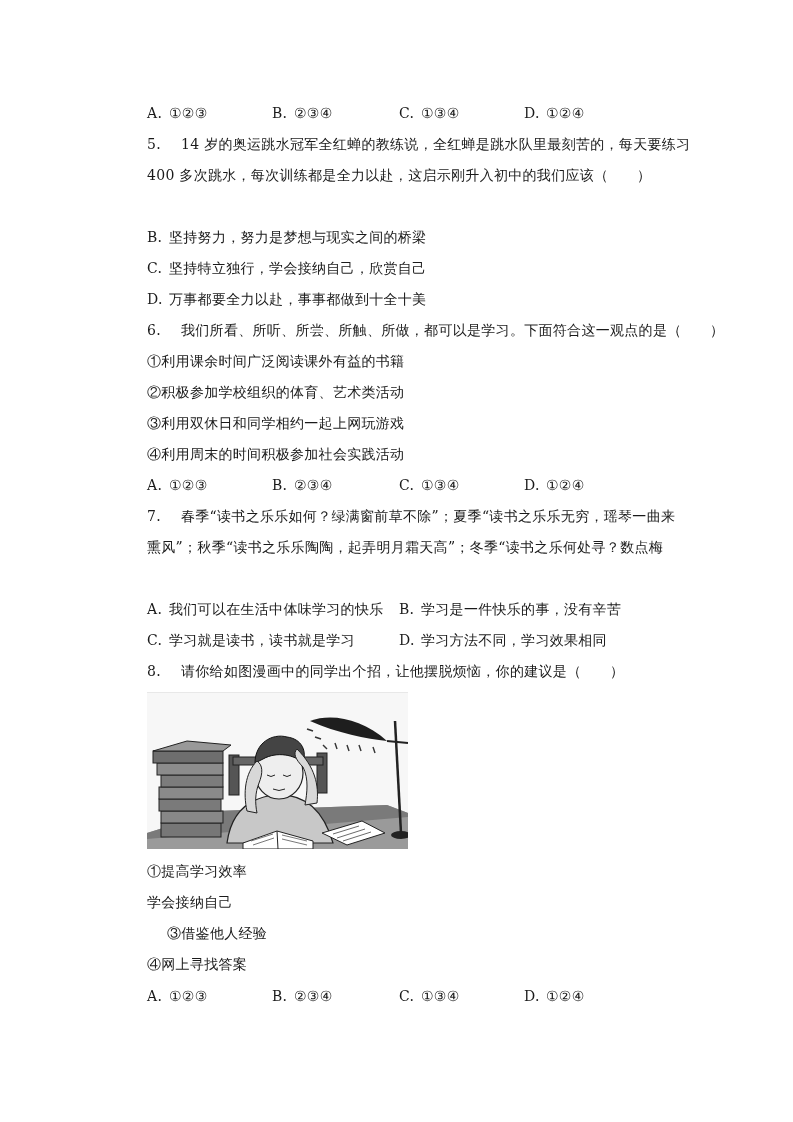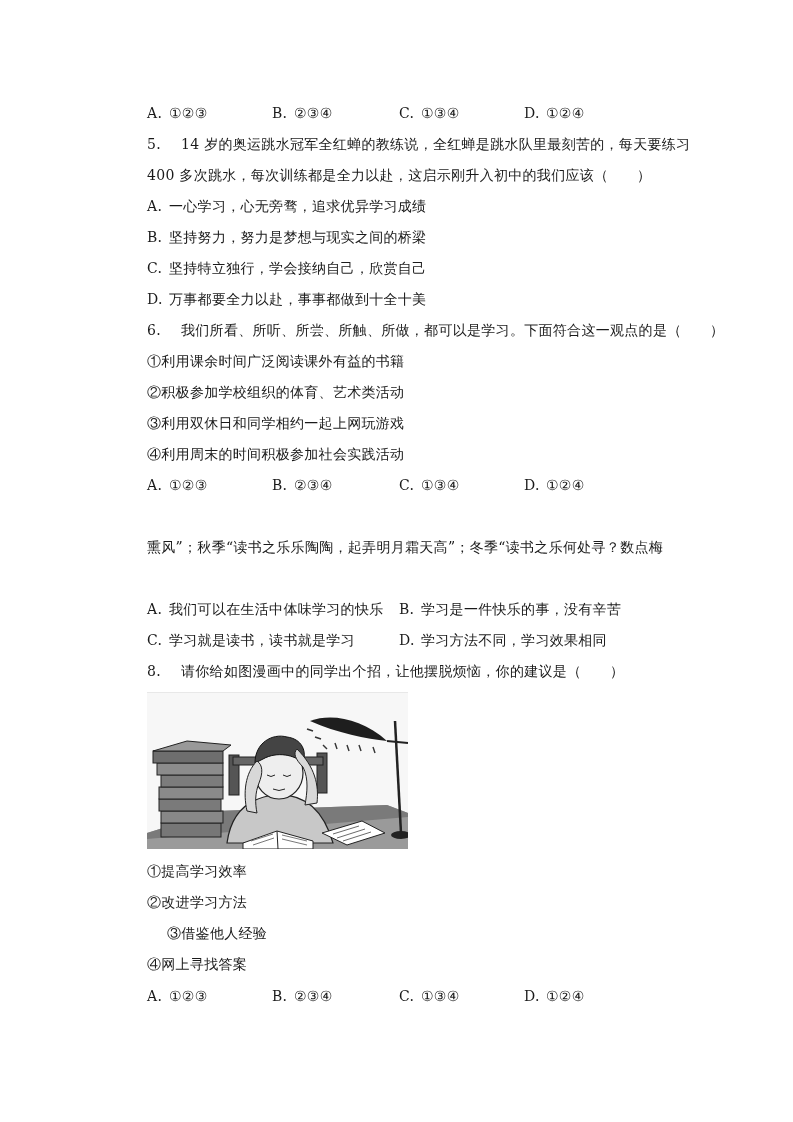--- a/index.html
+++ b/index.html
@@ -72,39 +72,41 @@
     <span class="opt a"><span class="letter">A.</span><span>①②③</span></span>
     <span class="opt b"><span class="letter">B.</span><span>②③④</span></span>
     <span class="opt c"><span class="letter">C.</span><span>①③④</span></span>
     <span class="opt d"><span class="letter">D.</span><span>①②④</span></span>
   </div>
 
   <div class="line" style="top:134px;">
     <span class="qnum">5.</span><span>14 岁的奥运跳水冠军全红蝉的教练说，全红蝉是跳水队里最刻苦的，每天要练习</span>
   </div>
   <div class="line" style="top:165px;">400 多次跳水，每次训练都是全力以赴，这启示刚升入初中的我们应该（　　）</div>
-  <div class="line" style="top:196px;"><span class="letter">A.</span><span>一心学习，心无旁骛，追求优异学习成绩</span></div>
   <div class="line" style="top:258px;"><span class="letter">C.</span><span>坚持特立独行，学会接纳自己，欣赏自己</span></div>
   <div class="line" style="top:227px;"><span class="letter">B.</span><span>坚持努力，努力是梦想与现实之间的桥梁</span></div>
   <div class="line" style="top:289px;"><span class="letter">D.</span><span>万事都要全力以赴，事事都做到十全十美</span></div>
 
   <div class="line" style="top:320px;">
     <span class="qnum">6.</span><span>我们所看、所听、所尝、所触、所做，都可以是学习。下面符合这一观点的是（　　）</span>
   </div>
   <div class="line" style="top:351px;">①利用课余时间广泛阅读课外有益的书籍</div>
   <div class="line" style="top:413px;">③利用双休日和同学相约一起上网玩游戏</div>
   <div class="line" style="top:382px;">②积极参加学校组织的体育、艺术类活动</div>
   <div class="line" style="top:444px;">④利用周末的时间积极参加社会实践活动</div>
   <div class="line opt-row" style="top:475px; width:520px;">
     <span class="opt a"><span class="letter">A.</span><span>①②③</span></span>
     <span class="opt b"><span class="letter">B.</span><span>②③④</span></span>
     <span class="opt c"><span class="letter">C.</span><span>①③④</span></span>
     <span class="opt d"><span class="letter">D.</span><span>①②④</span></span>
   </div>
 
+  <div class="line" style="top:506px;">
+    <span class="qnum">7.</span><span>春季“读书之乐乐如何？绿满窗前草不除”；夏季“读书之乐乐无穷，瑶琴一曲来</span>
+  </div>
   <div class="line" style="top:537px;">熏风”；秋季“读书之乐乐陶陶，起弄明月霜天高”；冬季“读书之乐何处寻？数点梅</div>
   <div class="line opt-row2" style="top:630px; width:520px;">
     <span class="opt left"><span class="letter">C.</span><span>学习就是读书，读书就是学习</span></span>
     <span class="opt right"><span class="letter">D.</span><span>学习方法不同，学习效果相同</span></span>
   </div>
   <div class="line opt-row2" style="top:599px; width:520px;">
     <span class="opt left"><span class="letter">A.</span><span>我们可以在生活中体味学习的快乐</span></span>
     <span class="opt right"><span class="letter">B.</span><span>学习是一件快乐的事，没有辛苦</span></span>
   </div>
 
@@ -174,21 +176,21 @@
         <line x1="176" y1="52" x2="180" y2="56"></line>
         <line x1="188" y1="50" x2="190" y2="56"></line>
         <line x1="200" y1="52" x2="202" y2="58"></line>
         <line x1="212" y1="52" x2="214" y2="58"></line>
         <line x1="226" y1="54" x2="228" y2="60"></line>
       </g>
     </svg>
   </div>
 
   <div class="line" style="top:861px;">①提高学习效率</div>
-  <div class="line" style="top:892px;">②改进学习方法</div>
+  <div class="line" style="top:892px;">学会接纳自己</div>
   <div class="line" style="top:923px;margin-left:20px;">③借鉴他人经验</div>
   <div class="line" style="top:954px;">④网上寻找答案</div>
   <div class="line opt-row" style="top:986px; width:520px;">
     <span class="opt a"><span class="letter">A.</span><span>①②③</span></span>
     <span class="opt b"><span class="letter">B.</span><span>②③④</span></span>
     <span class="opt c"><span class="letter">C.</span><span>①③④</span></span>
     <span class="opt d"><span class="letter">D.</span><span>①②④</span></span>
   </div>
 
 </div>

